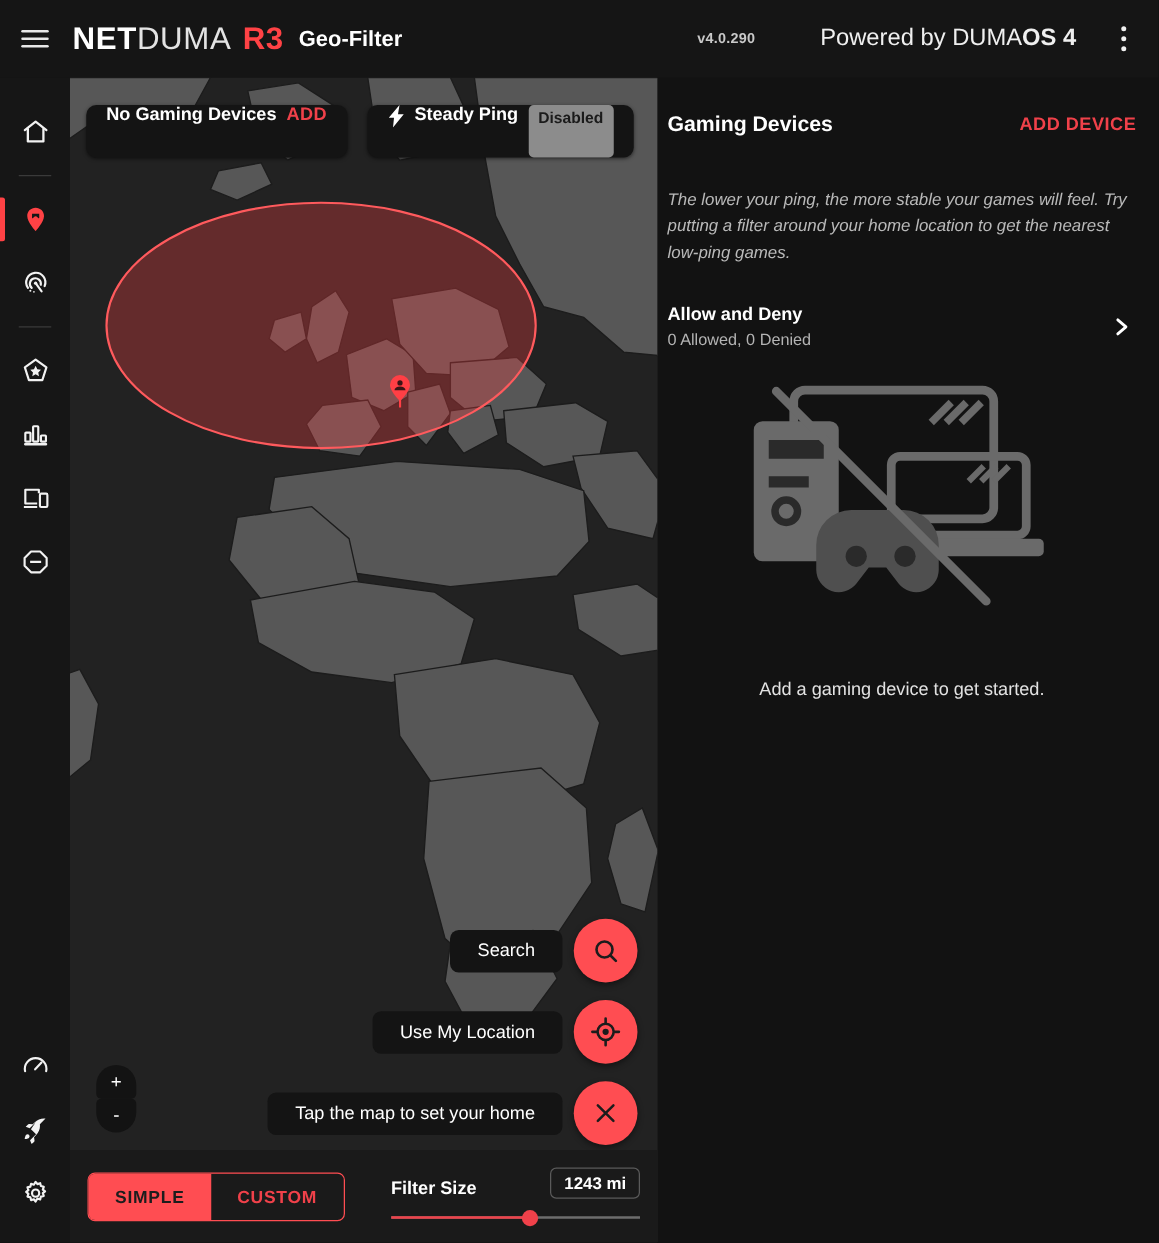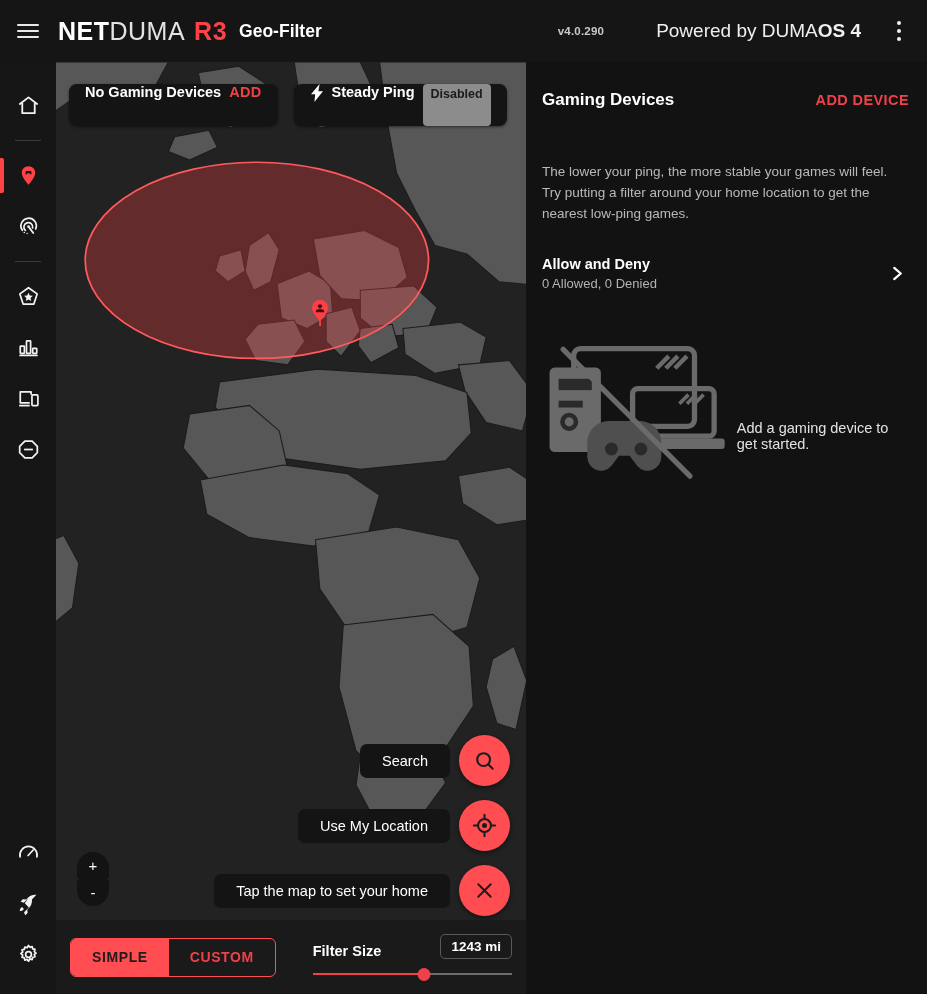--- a/index.html
+++ b/index.html
@@ -118,34 +118,34 @@
   .slider-bg { position:absolute; left:0; right:0; height:2px; background:#6d6d6d; }
   .slider-fill { position:absolute; left:0; height:2px; background:#f0414a; }
   .slider-knob {
     position:absolute; width:13px; height:13px; border-radius:50%;
     background:#f0414a; transform:translateX(-50%);
   }
 
   
   .rightpanel {
     width:401px; min-width:401px; background:#121212;
-    padding:28px 18px 0 16px; display:flex; flex-direction:column;
+    padding:28px 18px 0 8px; display:flex; flex-direction:column;
   }
   .rp-head { display:flex; align-items:center; justify-content:space-between; }
   .rp-title { font-size:17px; font-weight:700; color:#fff; }
   .rp-action { font-size:14.5px; font-weight:700; color:#f0414a; letter-spacing:.4px; cursor:pointer; }
-  .rp-desc { margin-top:52px; font-size:13.5px; line-height:1.55; color:#b9b9b9; }
+  .rp-desc { margin-top:40px; font-size:13.5px; line-height:1.55; color:#b9b9b9;font-style:italic; }
   .rp-row {
     margin-top:31px; display:flex; align-items:center; justify-content:space-between; cursor:pointer;
   }
   .rp-row-main .t { font-size:14.5px; font-weight:700; color:#fff; }
   .rp-row-main .s { font-size:13px; color:#b3b3b3; margin-top:4px; }
   .rp-chev { color:#fff; display:flex; padding-right:4px; }
 
-  .empty { margin-top:26px; display:flex; flex-direction:row; align-items:center; }
+  .empty { margin-top:26px; display:flex; flex-direction:column; align-items:center; }
   .empty-text { margin-top:24px; font-size:14.5px; color:#e2e2e2; }
 </style>
 </head>
 <body>
 
 <div id="app">
 
   <div class="topbar">
     <div class="hamburger">
       <span></span>

